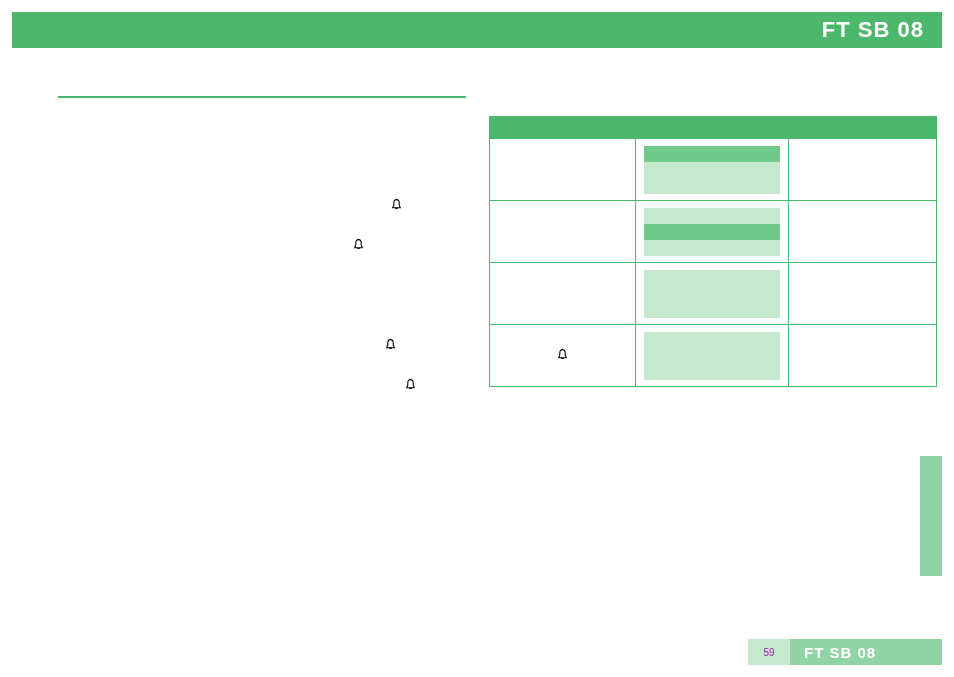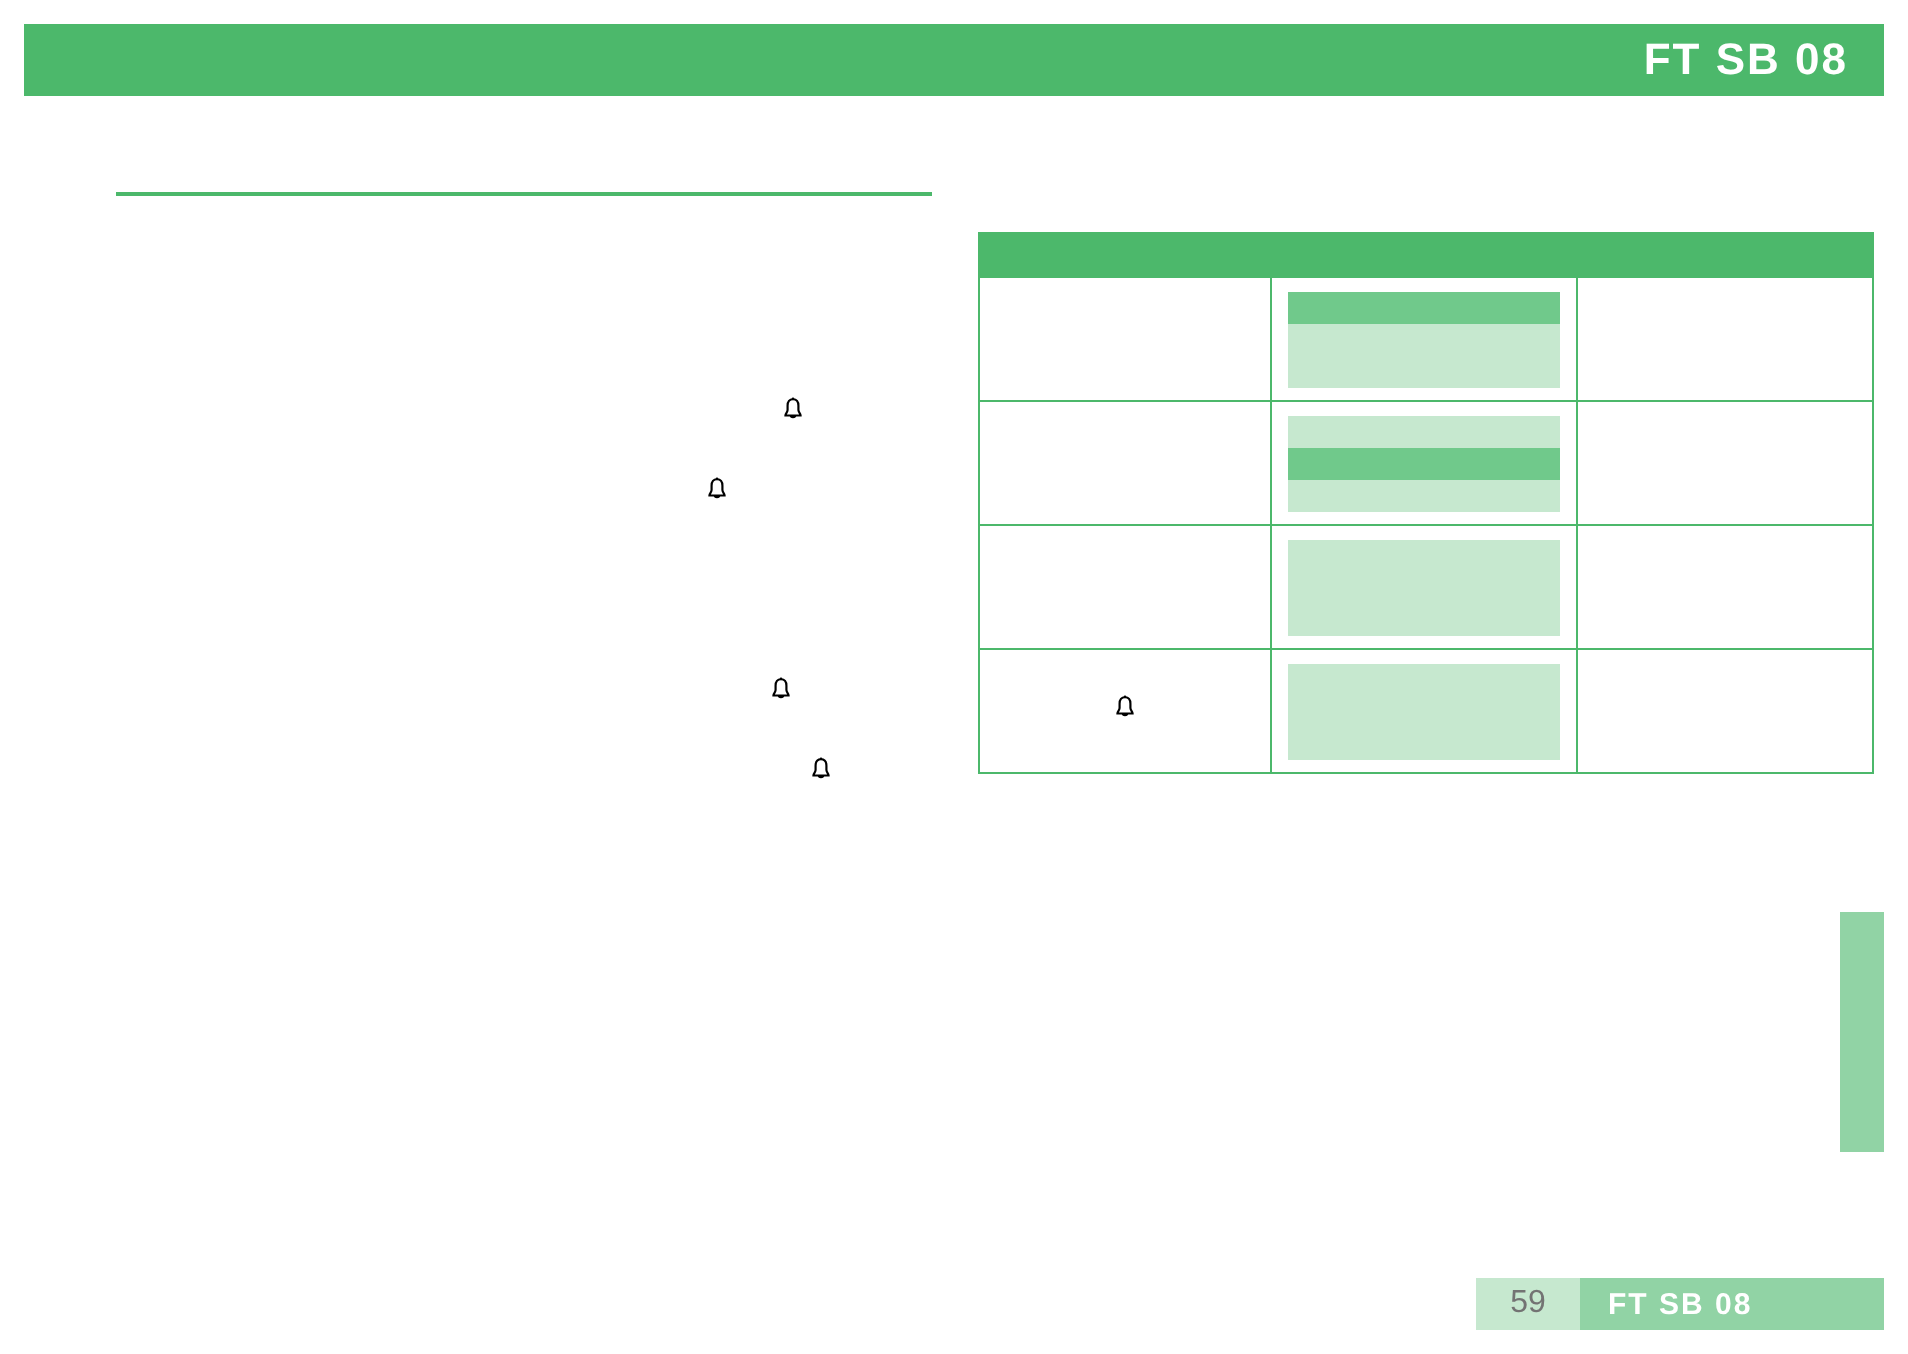--- a/index.html
+++ b/index.html
@@ -125,24 +125,24 @@
   }
   .bottom-bar .page-block {
     position: absolute;
     right: 0;
     top: 0;
     height: 100%;
     display: flex;
     align-items: stretch;
   }
   .page-num-box {
-    width: 52px;
+    width: 42px;
     background: #c6e8cf;
-    color: #737373;
-    font-size: 16px;
+    color: #a21caf;
+    font-size: 10px;
     display: flex;
     align-items: center;
     justify-content: center;
   }
   .page-label-box {
     width: 152px;
     background: #91d3a5;
     color: #ffffff;
     font-weight: bold;
     font-size: 15px;

